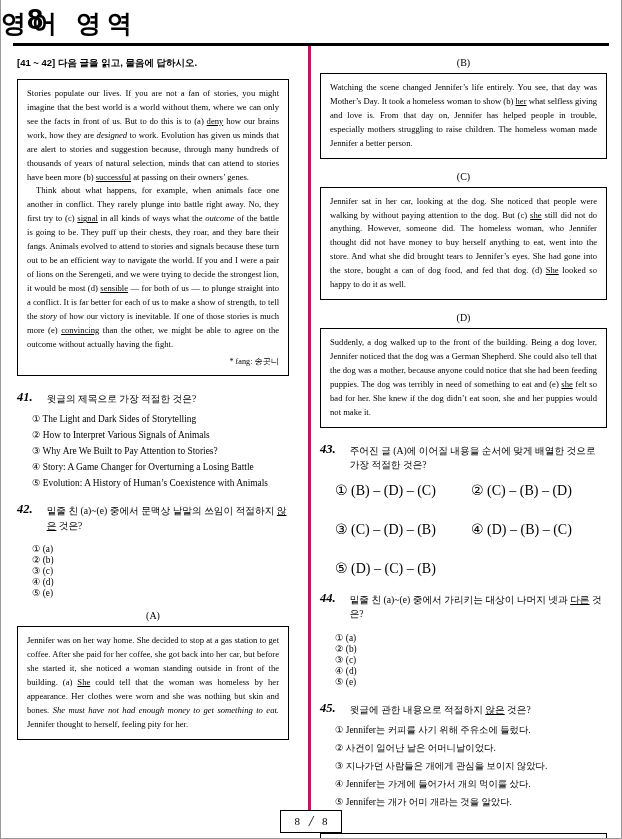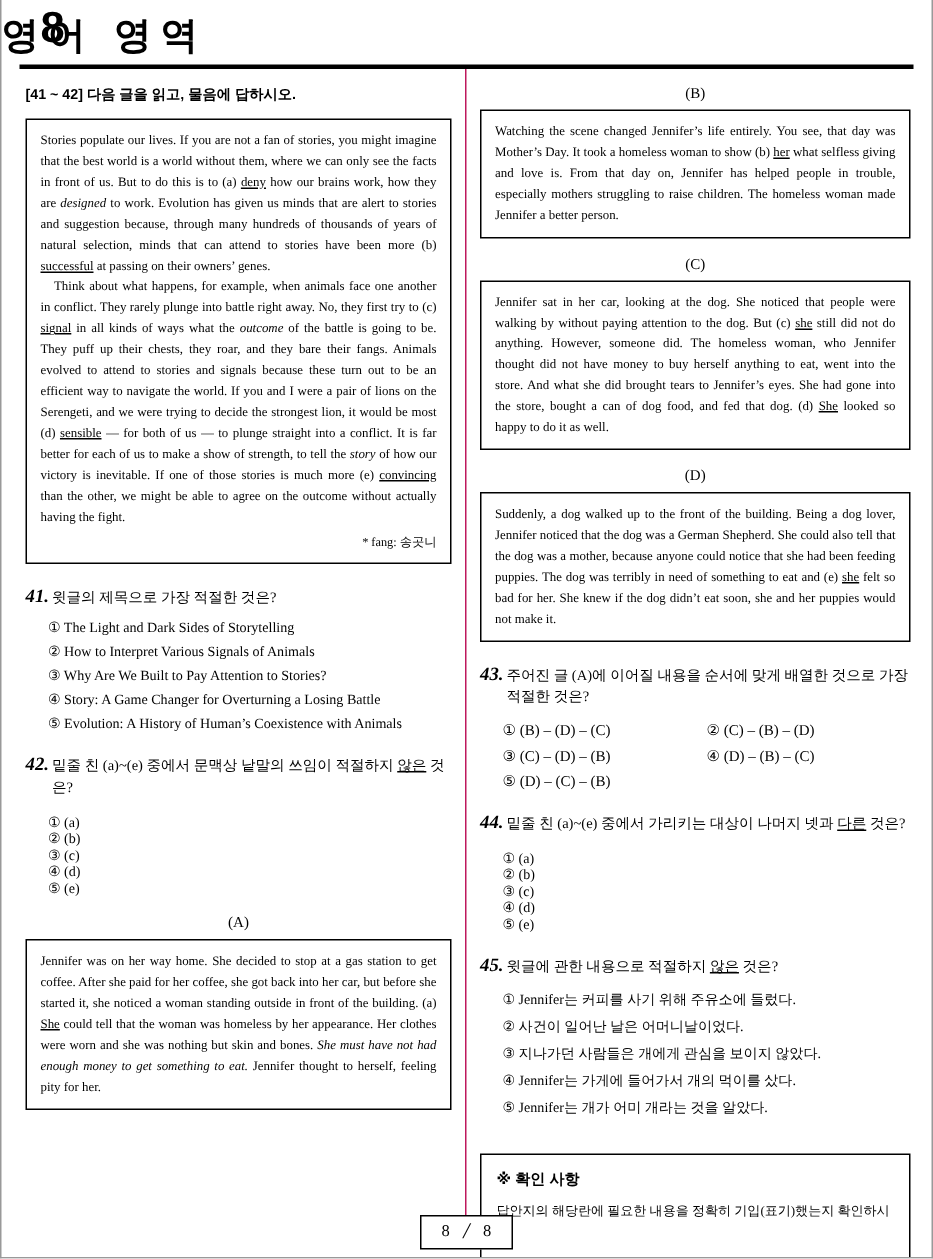--- a/index.html
+++ b/index.html
@@ -7,38 +7,38 @@
         box-sizing:border-box;border-left:1px solid #999;border-right:1px solid #999;border-bottom:1px solid #999;
         font-family:"Liberation Serif","DejaVu Serif","DejaVu Sans",serif;color:#000;overflow:hidden;}
   .header{position:relative;height:40px;}
   .page-num{position:absolute;left:26px;top:3px;font-family:"Liberation Sans","DejaVu Sans",sans-serif;
             font-weight:bold;font-size:29px;}
   .title{padding-top:7px;font-family:"Liberation Sans","DejaVu Sans",sans-serif;
          font-weight:bold;font-size:25px;letter-spacing:6px;}
   .header-rule{height:3px;background:#000;margin:3px 12px 0 12px;}
   .columns{display:flex;margin:0 12px;height:768px;}
   .col{box-sizing:border-box;width:299px;}
-  .col-left{padding:9px 9px 0 4px;border-right:1px solid #be185d;}
+  .col-left{padding:9px 19px 0 4px;border-right:3px solid #be185d;}
   .col-right{padding:9px 2px 0 9px;}
   .section-head{font-family:"Liberation Sans","DejaVu Sans",sans-serif;font-weight:bold;font-size:9.5px;margin:2px 0 9px 0;}
   .section-head.mt-lg{margin-top:34px;}
   .pbox{border:1px solid #000;padding:7px 9px;font-size:8.6px;line-height:1.62;text-align:justify;}
   .pbox p{margin:0;}
   p.indent{text-indent:9px;}
   .footnote{text-align:right;font-size:8.2px;margin-top:3px;}
   .u{text-decoration:underline;text-underline-offset:1px;}
   .i{font-style:italic;}
   .question{margin-top:14px;}
-  .q-head{display:flex;gap:2px;align-items:flex-start;}
+  .q-head{display:flex;gap:14px;align-items:flex-start;}
   .q-num{font-weight:bold;font-style:italic;font-size:12.5px;white-space:nowrap;}
   .q-text{flex:1;font-size:9.7px;line-height:1.5;padding-top:2px;}
   .choices-v{margin:7px 0 0 15px;font-size:9.4px;}
   .choices-v .choice{margin-bottom:5px;}
   .choices-h{display:flex;justify-content:space-between;margin:10px 16px 0 15px;font-size:9.4px;flex-direction:column;}
-  .choices-grid{display:grid;grid-template-columns:1fr 1fr;row-gap:6px;margin:9px 0 0 15px;font-size:10px;}
+  .choices-grid{display:grid;grid-template-columns:1fr 1fr;row-gap:22px;margin:9px 0 0 15px;font-size:14px;}
   .plabel{text-align:center;font-size:10px;margin:12px 0 5px 0;}
   .plabel.first{margin-top:2px;}
   .notice{border:1px solid #000;margin-top:24px;padding:9px 10px 11px 10px;}
   .notice-title{font-family:"Liberation Sans","DejaVu Sans",sans-serif;font-weight:bold;font-size:10px;margin-bottom:8px;}
   .notice-body{font-size:8.7px;line-height:1.5;}
   .footer{position:absolute;bottom:5px;left:0;width:100%;text-align:center;}
   .footer-box{display:inline-flex;align-items:center;gap:9px;border:1px solid #000;background:#fff;
               padding:1px 13px;font-size:11px;line-height:1.3;}
   .slash{font-size:15px;font-style:italic;}
 </style>

